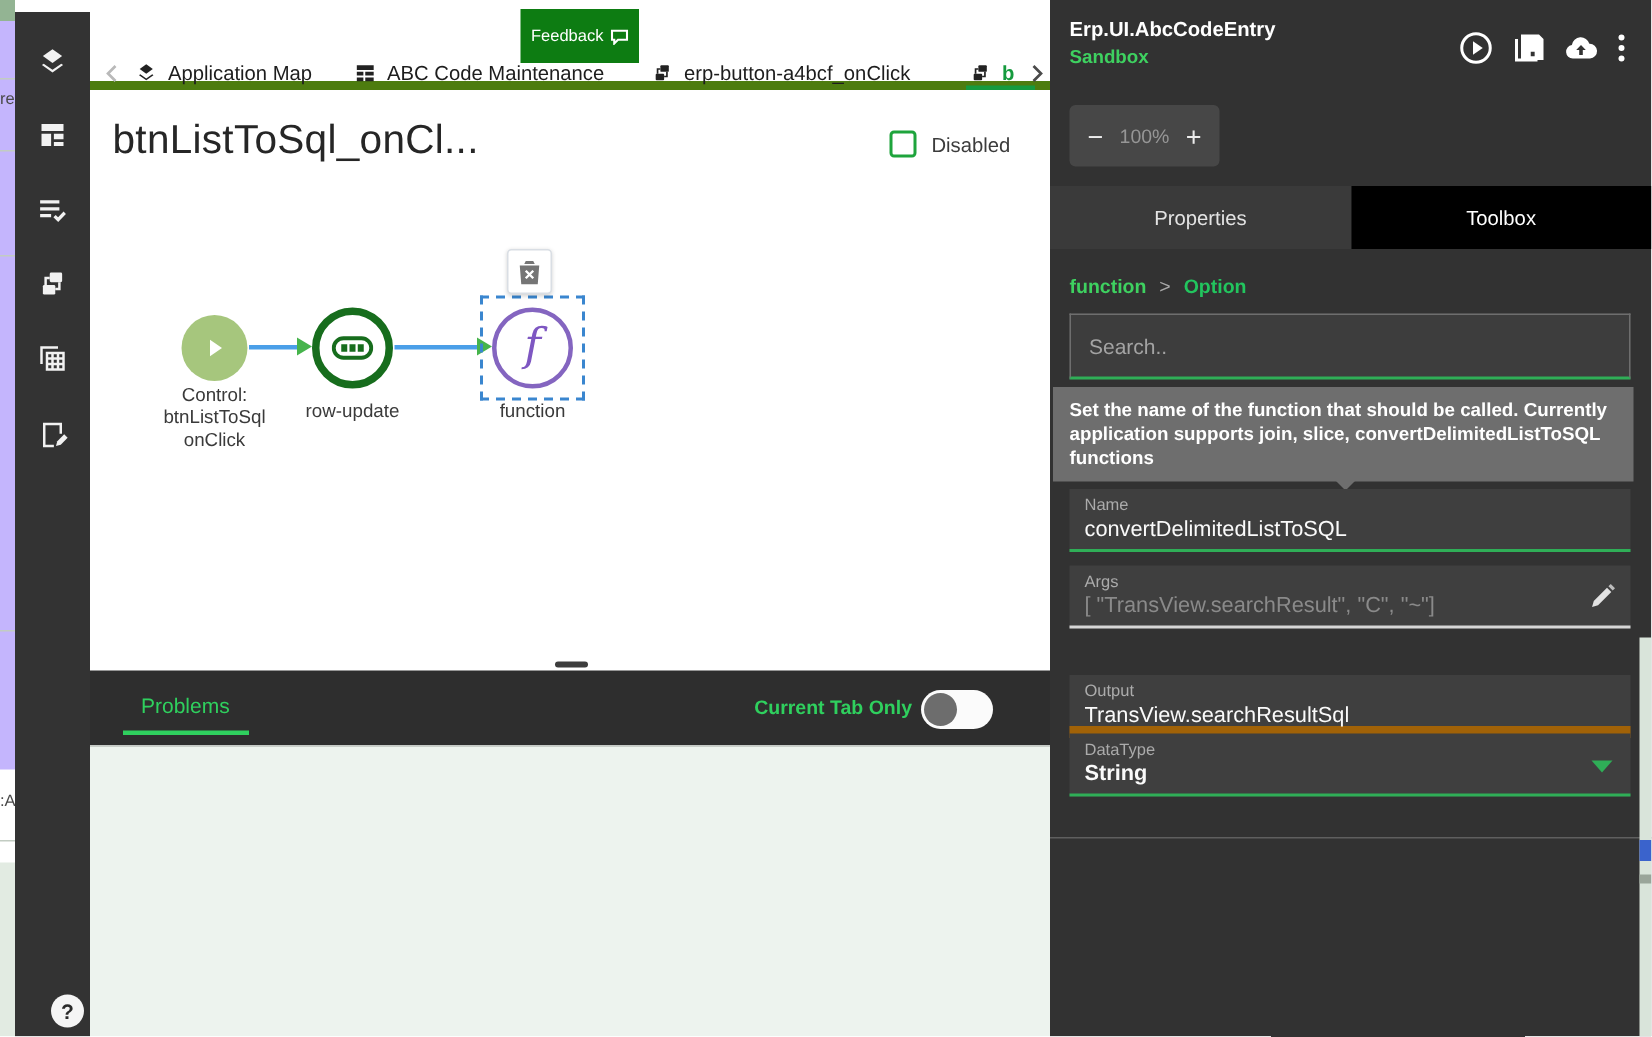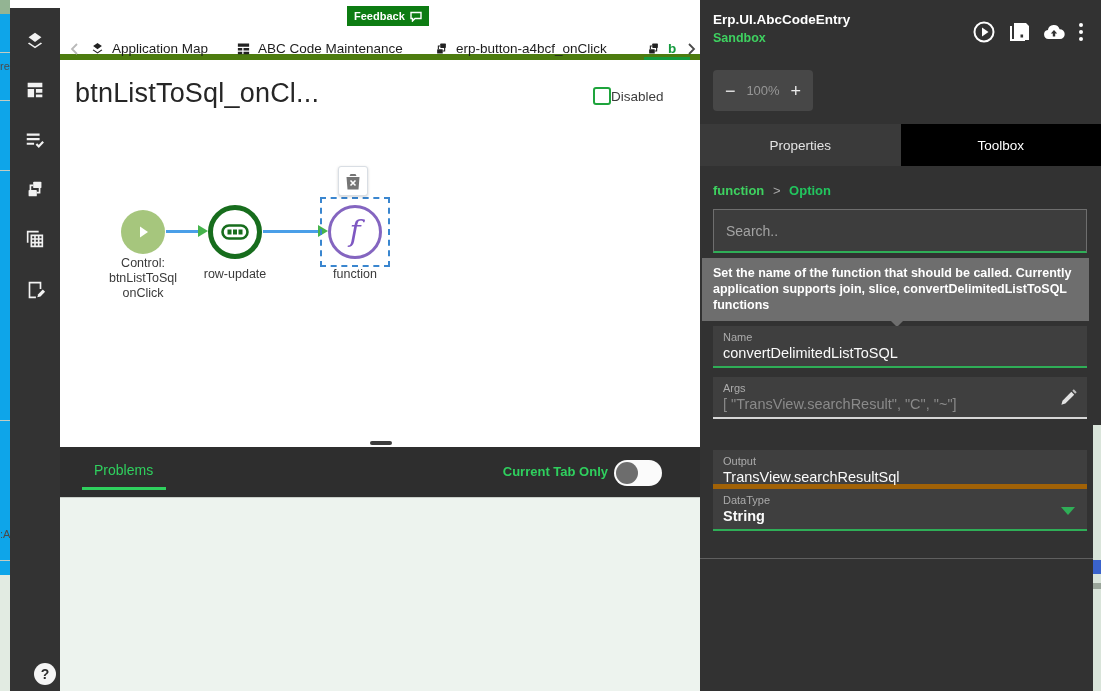--- a/index.html
+++ b/index.html
@@ -1,47 +1,47 @@
 <!DOCTYPE html>
 <html><head>
 <meta charset="utf-8">
 <style>
   * { margin:0; padding:0; box-sizing:border-box; }
   html,body { width:1101px; height:691px; overflow:hidden; background:#fff;
     font-family:"Liberation Sans","DejaVu Sans",sans-serif; }
   .root { position:relative; width:1101px; height:691px; background:#fff; overflow:hidden; }
 
   
-  .bg-edge { position:absolute; left:0; top:0; width:10px; height:691px; background:#0ea5e9; }
+  .bg-edge { position:absolute; left:0; top:0; width:10px; height:513px; background:#c4b5fd; }
   .bg-edge .gblock { position:absolute; left:0; top:0; width:10px; height:14px; background:#93b493; }
   .bg-edge .frag { position:absolute; left:0; font-size:11px; color:#4a4a4a; white-space:nowrap; }
   .bg-edge .hline { position:absolute; left:0; width:10px; height:1px; background:#c2ccc2; }
   .bg-edge .gfoot { position:absolute; left:0; top:575px; width:10px; height:116px; background:#e2ebe2; }
 
   
   .rail { position:absolute; left:10px; top:8px; width:50px; height:683px; background:#333333; }
   .rail .ric { position:absolute; left:14px; width:22px; height:22px; }
   .rail .help { position:absolute; left:24px; top:655px; width:22px; height:22px; border-radius:50%;
     background:#f5f5f5; color:#2b2b2b; font-size:14px; font-weight:bold; text-align:center; line-height:22px; }
 
   
   .main { position:absolute; left:60px; top:0; width:640px; height:691px; background:#fff; }
-  .feedback { position:absolute; left:287px; top:6px; height:20px; padding:0 7px; background:#0d7c12;
-    color:#fff; font-size:11px; font-weight:bold; display:flex; align-items:center; gap:5px; z-index:5; }
+  .feedback { position:absolute; left:287px; top:6px; height:36px; padding:0 7px; background:#0d7c12;
+    color:#fff; font-size:11px; font-weight:normal; display:flex; align-items:center; gap:5px; z-index:5; }
   .tabbar { position:absolute; left:0; top:8px; width:700px; height:52px; background:#fff; border-bottom:6px solid #4d7c0f; }
   .tab { position:absolute; top:33px; display:flex; align-items:center; gap:7px;
     font-size:13.5px; color:#1d1d1d; white-space:nowrap; cursor:pointer; }
   .tab .ticon { width:15px; height:15px; display:inline-block; }
   .chev { position:absolute; top:34px; width:12px; height:14px; }
   .active-underline { position:absolute; left:584px; top:49px; width:46px; height:3px; background:#159a3e; }
   .tab-partial-label { color:#159a3e; font-weight:bold; }
 
   .canvas { position:absolute; left:0; top:60px; width:640px; height:387px; background:#fff; }
   .page-title { position:absolute; left:15px; top:18px; font-size:27px; color:#262626; letter-spacing:.2px; }
-  .disabled-wrap { position:absolute; left:533px; top:27px; display:flex; align-items:center; }
+  .disabled-wrap { position:absolute; left:533px; top:27px; display:flex; align-items:center; gap:10px; }
   .checkbox { width:18px; height:18px; border:2px solid #1ea43c; border-radius:3px; background:#fff; }
   .disabled-label { font-size:13.5px; color:#3c3c3c; }
 
   
   .node-label { position:absolute; text-align:center; font-size:12.5px; color:#3a3a3a; line-height:15px; }
   .ctrl-circle { position:absolute; left:61px; top:150px; width:44px; height:44px; border-radius:50%;
     background:#a6c67d; display:flex; align-items:center; justify-content:center; }
   .ru-circle { position:absolute; left:148px; top:145px; width:54px; height:54px; border-radius:50%;
     background:#fff; border:5px solid #176d1d; display:flex; align-items:center; justify-content:center; }
   .fn-circle { position:absolute; left:268px; top:145px; width:54px; height:54px; border-radius:50%;

